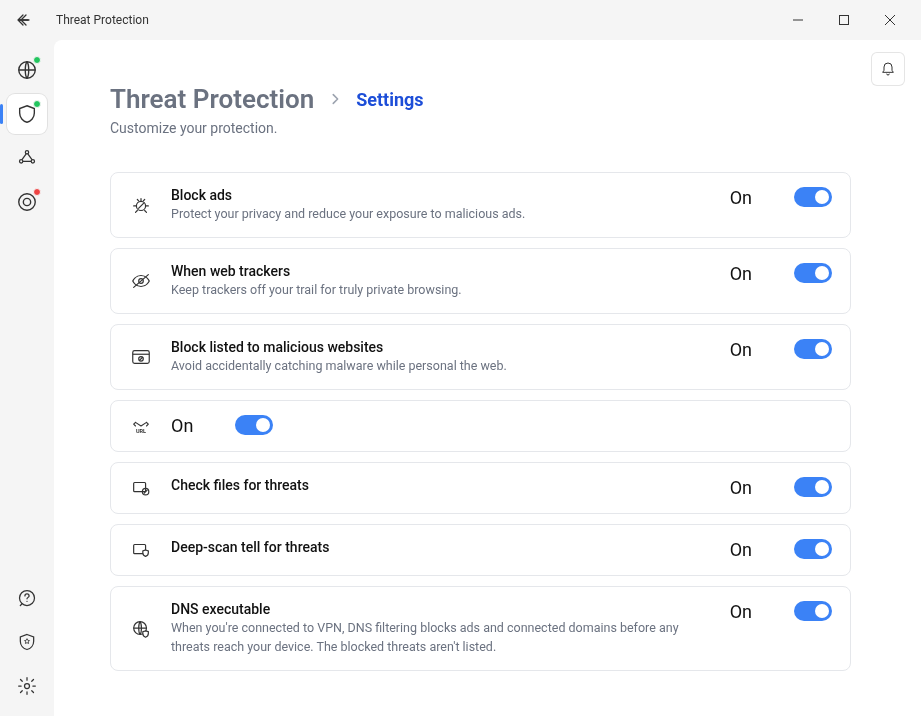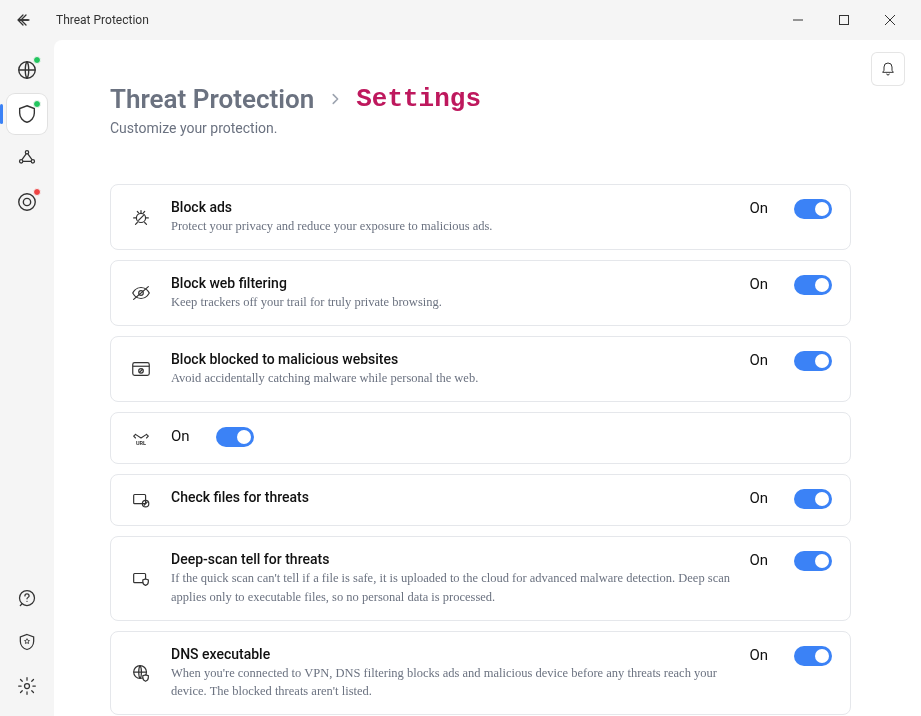--- a/index.html
+++ b/index.html
@@ -130,29 +130,28 @@
       font-size: 26px;
       font-weight: 600;
       color: #6b7280;
       cursor: pointer;
     }
     .breadcrumb-sep {
       font-size: 18px;
       color: #9ca3af;
     }
     .breadcrumb-current {
-      font-size: 26px;
+      font-size: 18px;
       font-weight: 700;
-      color: #be185d;
-      font-family: Liberation Mono, monospace;
+      color: #1d4ed8;
     }
     .subtitle {
       font-size: 14px;
       color: #6b7280;
-      margin-bottom: 48px;
+      margin-bottom: 36px;
     }
     .setting-card {
       border: 1px solid #e5e7eb;
       border-radius: 8px;
       padding: 14px 18px;
       margin-bottom: 10px;
       display: flex;
       gap: 18px;
     }
     .setting-icon {
@@ -168,26 +167,25 @@
     .setting-title {
       font-size: 14px;
       color: #111;
       font-weight: 500;
       margin-bottom: 2px;
     }
     .setting-desc {
       font-size: 12.5px;
       color: #6b7280;
       line-height: 1.45;
-      font-family: Liberation Serif, serif;
     }
     .toggle-label {
-      font-size: 15px;
+      font-size: 18px;
       color: #111;
-      margin-right: 8px;
+      margin-right: 24px;
     }
     .toggle {
       width: 38px;
       height: 20px;
       background: #3b82f6;
       border-radius: 10px;
       position: relative;
       cursor: pointer;
       flex-shrink: 0;
     }
@@ -323,38 +321,38 @@
 
     <div class="setting-card">
       <div class="setting-icon">
         <svg width="22" height="22" viewBox="0 0 24 24" fill="none">
             <path d="M3 12s3-6 9-6 9 6 9 6-3 6-9 6-9-6-9-6z" stroke="#333" stroke-width="1.3"></path>
             <circle cx="12" cy="12" r="2.5" stroke="#333" stroke-width="1.3"></circle>
             <path d="M4 19L20 5" stroke="#333" stroke-width="1.3" stroke-linecap="round"></path>
           </svg>
       </div>
       <div class="setting-text">
-        <div class="setting-title">Block web filtering</div>
+        <div class="setting-title">When web trackers</div>
         <div class="setting-desc">Keep trackers off your trail for truly private browsing.</div>
       </div>
       <span class="toggle-label">On</span>
       <div class="toggle"></div>
     </div>
 
     <div class="setting-card">
       <div class="setting-icon">
         <svg width="22" height="22" viewBox="0 0 24 24" fill="none">
             <rect x="3" y="5" width="18" height="14" rx="2" stroke="#333" stroke-width="1.3"></rect>
             <path d="M3 9h18" stroke="#333" stroke-width="1.3"></path>
             <circle cx="12" cy="14" r="2.5" stroke="#333" stroke-width="1.3"></circle>
             <path d="M10 16l4-4" stroke="#333" stroke-width="1.3"></path>
           </svg>
       </div>
       <div class="setting-text">
-        <div class="setting-title">Block blocked to malicious websites</div>
+        <div class="setting-title">Block listed to malicious websites</div>
         <div class="setting-desc">Avoid accidentally catching malware while personal the web.</div>
       </div>
       <span class="toggle-label">On</span>
       <div class="toggle"></div>
     </div>
 
     <div class="setting-card">
       <div class="setting-icon">
         <svg width="22" height="22" viewBox="0 0 24 24" fill="none">
             <path d="M6 8l6 4 6-4M6 8l-2 2 2 2M18 8l2 2-2 2" stroke="#333" stroke-width="1.2" stroke-linecap="round" stroke-linejoin="round"></path>
@@ -382,36 +380,35 @@
 
     <div class="setting-card">
       <div class="setting-icon">
         <svg width="22" height="22" viewBox="0 0 24 24" fill="none">
             <rect x="4" y="6" width="13" height="10" rx="1" stroke="#333" stroke-width="1.3"></rect>
             <path d="M17 12l3 1v2c0 2-1.5 3.5-3 4-1.5-.5-3-2-3-4v-2l3-1z" stroke="#333" stroke-width="1.3" fill="white"></path>
           </svg>
       </div>
       <div class="setting-text">
         <div class="setting-title">Deep-scan tell for threats</div>
-        <div class="setting-desc">If the quick scan can't tell if a file is safe, it is uploaded to the cloud for advanced malware detection. Deep scan applies only to executable files, so no personal data is processed.</div>
       </div>
       <span class="toggle-label">On</span>
       <div class="toggle"></div>
     </div>
 
     <div class="setting-card">
       <div class="setting-icon">
         <svg width="22" height="22" viewBox="0 0 24 24" fill="none">
             <circle cx="11" cy="11" r="7" stroke="#333" stroke-width="1.3"></circle>
             <path d="M4 11h14M11 4c2 2.5 2 11.5 0 14M11 4c-2 2.5-2 11.5 0 14" stroke="#333" stroke-width="1.3"></path>
             <path d="M17 14l3 1v2c0 2-1.5 3.5-3 4-1.5-.5-3-2-3-4v-2l3-1z" stroke="#333" stroke-width="1.3" fill="white"></path>
           </svg>
       </div>
       <div class="setting-text">
         <div class="setting-title">DNS executable</div>
-        <div class="setting-desc">When you're connected to VPN, DNS filtering blocks ads and malicious device before any threats reach your device. The blocked threats aren't listed.</div>
+        <div class="setting-desc">When you're connected to VPN, DNS filtering blocks ads and connected domains before any threats reach your device. The blocked threats aren't listed.</div>
       </div>
       <span class="toggle-label">On</span>
       <div class="toggle"></div>
     </div>
 
   </div>
 </div>
 
 </body></html>

